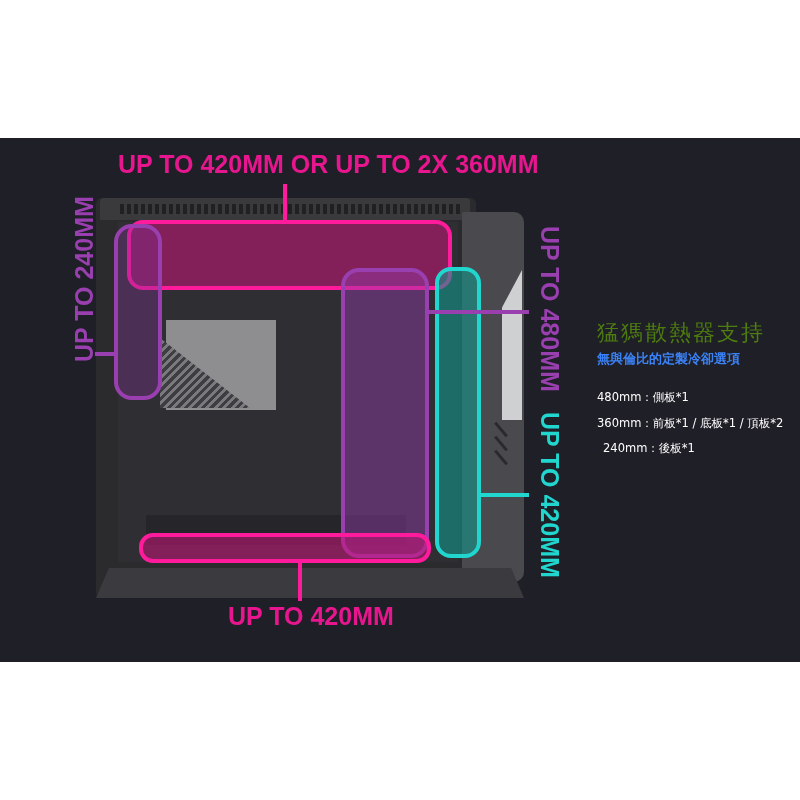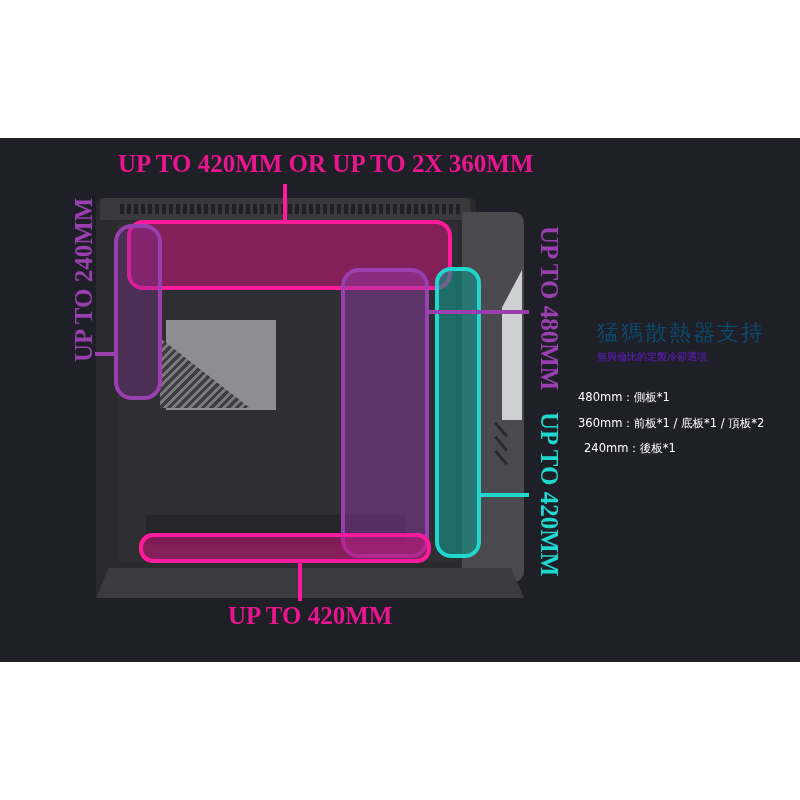--- a/index.html
+++ b/index.html
@@ -1,19 +1,19 @@
 <!DOCTYPE html>
 <html><head>
   <meta charset="utf-8">
   <style>
     html, body { margin:0; padding:0; background:#ffffff; }
     body { width:800px; height:800px; position:relative; overflow:hidden; font-family:"DejaVu Sans", sans-serif; }
     .panel { position:absolute; left:0; top:138px; width:800px; height:524px; background:#1f1f27; }
     .abs { position:absolute; }
-    .label-big { font-family:Liberation Serif, serif; font-weight:bold; letter-spacing:0px; white-space:nowrap; }
+    .label-big { font-family:Liberation Sans, sans-serif; font-weight:bold; letter-spacing:0px; white-space:nowrap; }
     .pink { color:#e8168e; }
     .purple { color:#9a3fb0; }
     .cyan { color:#21d6cf; }
     .vert { writing-mode:vertical-rl; }
     .vert-up { writing-mode:vertical-rl; transform:rotate(180deg); }
 
     
     .case-body { left:96px; top:198px; width:380px; height:400px; background:#2b2b2e; border-radius:6px; }
     .case-top { left:100px; top:198px; width:370px; height:22px; background:#3a3a3d; border-radius:4px 4px 0 0; }
     .case-mesh { left:120px; top:204px; width:340px; height:10px;
@@ -43,23 +43,23 @@
     .line-front { left:429px; top:310px; width:100px; height:4px; background:#9a3fb0; }
     .line-side { left:481px; top:493px; width:48px; height:4px; background:#21d6cf; }
     .line-bottom { left:298px; top:563px; width:4px; height:38px; background:#ff1b9b; }
 
     .t-top { left:118px; top:150px; font-size:25px; }
     .t-bottom { left:228px; top:602px; font-size:25px; }
     .t-left { left:70px; top:240px; font-size:25px; height:122px; }
     .t-right1 { left:535px; top:226px; font-size:25px; height:148px; }
     .t-right2 { left:535px; top:412px; font-size:25px; height:148px; }
 
-    .info-title { left:597px; top:318px; font-size:22px; color:#0c4a6e; letter-spacing:2px; }
-    .info-sub { left:597px; top:350px; font-size:10px; color:#4c1d95; font-weight:bold; }
-    .info-line { left:578px; font-size:11.5px; color:#ffffff; white-space:nowrap; }
+    .info-title { left:597px; top:318px; font-size:22px; color:#4d7c0f; letter-spacing:2px; }
+    .info-sub { left:597px; top:350px; font-size:13px; color:#3b82f6; font-weight:bold; }
+    .info-line { left:597px; font-size:11.5px; color:#ffffff; white-space:nowrap; }
   </style>
 </head>
 <body>
 
 <div class="panel"></div>
 
 <div class="abs case-body"></div>
 <div class="abs inner"></div>
 <div class="abs mobo-window"></div>
 <div class="abs mesh-diag"></div>

